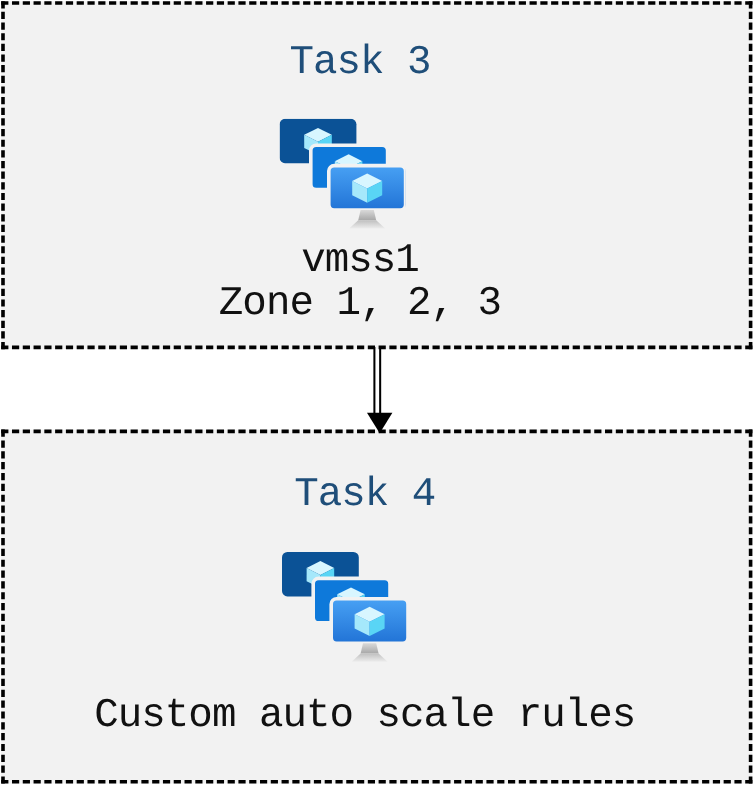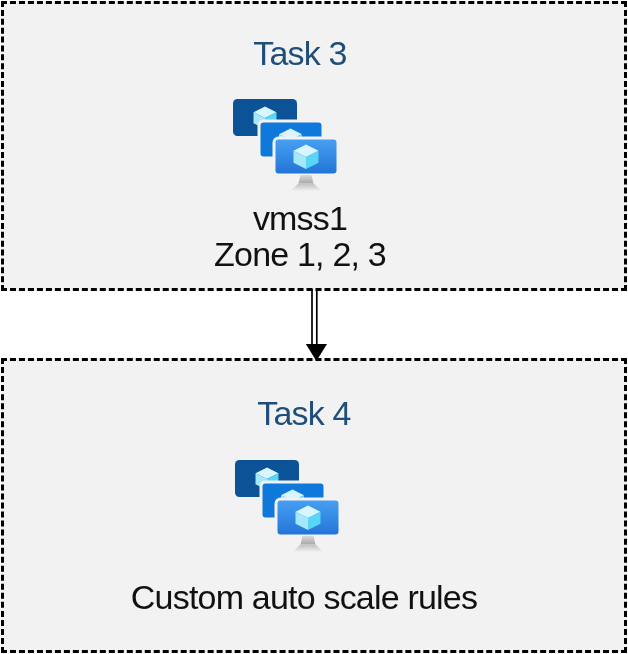--- a/index.html
+++ b/index.html
@@ -1,21 +1,21 @@
 <!DOCTYPE html>
 <html style="--box-fill: #F2F2F2; --box-border: #000000; --title-text: #1F4E79; --body-text: #111111; --monitor-back: #0B5296; --monitor-middle: #0E79DA; --monitor-front-top: #48A1F4; --monitor-front-bottom: #2173D6; --cube-top: #D8F6FF; --cube-left: #A5E8FB; --cube-right: #59D5F5; --arrow: #000000;"><head>
 <meta charset="utf-8">
 <style>
   html,body{margin:0;padding:0;}
   body{
     width:628px;height:654px;background:#FFFFFF;
     font-family:"Liberation Sans", sans-serif;
     overflow:hidden;
   }
-  .canvas{position:relative;width:628px;height:654px;}
+  .canvas{position:relative;width:628px;height:654px;font-family:Liberation Mono, monospace;}
 
   .task-box{
     position:absolute;left:1px;width:626px;box-sizing:border-box;
     background:var(--box-fill,#F2F2F2);
     border:3px dashed var(--box-border,#000);
   }
   .box-top{top:1px;height:290px;}
   .box-bottom{top:358px;height:295px;}
 
   .task-title{

